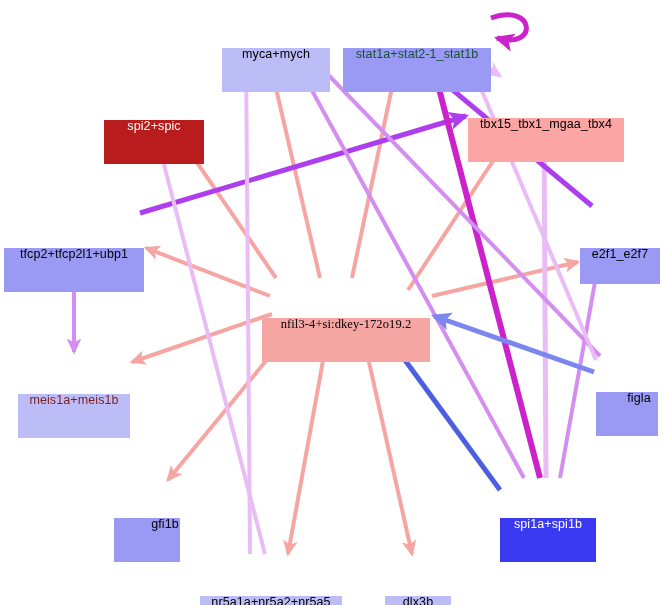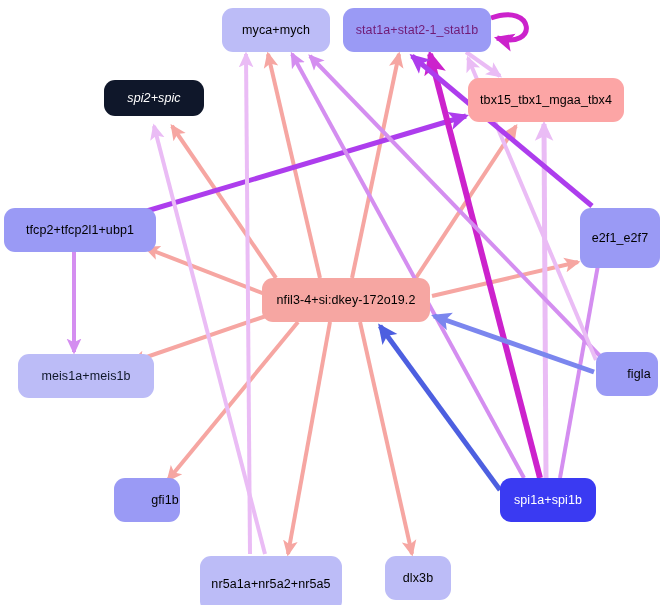--- a/index.html
+++ b/index.html
@@ -22,29 +22,30 @@
     position: absolute;
     left: 0;
     top: 0;
     width: 664px;
     height: 605px;
   }
   .node {
     position: absolute;
     box-sizing: border-box;
     display: flex;
-    align-items: center;
+    align-items: flex-start;
     justify-content: center;
-    border-radius: 11px;
+    border-radius: 0;
     font-size: 12.5px;
     line-height: 1;
     white-space: nowrap;
     letter-spacing: 0.1px;
     text-align: center;
     padding: 0 8px;
+    margin-top: 40px;
   }
 </style>
 </head>
 <body>
 
 <div id="canvas">
 
   <svg id="edge-layer" viewBox="0 0 664 605" xmlns="http://www.w3.org/2000/svg">
       <defs>
         <marker id="arrow-f6a6a2" viewBox="0 0 10 10" refX="8" refY="5" markerWidth="4.2" markerHeight="4.2" orient="auto-start-reverse" markerUnits="strokeWidth">
@@ -93,39 +94,39 @@
       <line x1="466" y1="52" x2="500" y2="76" stroke="#eabcf5" stroke-width="4" stroke-linecap="butt" marker-end="url(#arrow-eabcf5)"></line>
       <path d="M 491 18 C 535 2, 539 50, 497 38" fill="none" stroke="#cc22cc" stroke-width="5" stroke-linecap="butt" marker-end="url(#arrow-cc22cc)"></path>
       <line x1="500" y1="490" x2="380" y2="326" stroke="#4d5fe0" stroke-width="5" stroke-linecap="butt" marker-end="url(#arrow-4d5fe0)"></line>
       <line x1="592" y1="206" x2="412" y2="56" stroke="#ad3ded" stroke-width="5" stroke-linecap="butt" marker-end="url(#arrow-ad3ded)"></line>
     </svg>
 
   <div id="node-layer">
       <div class="node" style="left: 222px; top: 8px; width: 108px; height: 44px; background: rgb(188, 188, 247); color: rgb(0, 0, 0);">
         <span>myca+mych</span>
       </div>
-      <div class="node" style="left: 343px; top: 8px; width: 148px; height: 44px; background: rgb(154, 154, 245); color: #701a75;">
+      <div class="node" style="left: 343px; top: 8px; width: 148px; height: 44px; background: rgb(154, 154, 245); color: #14532d;">
         <span>stat1a+stat2-1_stat1b</span>
       </div>
-      <div class="node" style="left: 104px; top: 80px; width: 100px; height: 36px; background: #0f172a; color: rgb(255, 255, 255); font-style: italic;">
+      <div class="node" style="left: 104px; top: 80px; width: 100px; height: 44px; background: #b91c1c; color: rgb(255, 255, 255);">
         <span>spi2+spic</span>
       </div>
       <div class="node" style="left: 468px; top: 78px; width: 156px; height: 44px; background: #fca5a5; color: rgb(0, 0, 0);">
         <span>tbx15_tbx1_mgaa_tbx4</span>
       </div>
-      <div class="node" style="left: 4px; top: 208px; width: 152px; height: 44px; background: rgb(154, 154, 245); color: rgb(0, 0, 0);">
+      <div class="node" style="left: 4px; top: 208px; width: 140px; height: 44px; background: rgb(154, 154, 245); color: rgb(0, 0, 0);">
         <span>tfcp2+tfcp2l1+ubp1</span>
       </div>
-      <div class="node" style="left: 580px; top: 208px; width: 80px; height: 60px; background: rgb(154, 154, 245); color: rgb(0, 0, 0);">
+      <div class="node" style="left: 580px; top: 208px; width: 80px; height: 36px; background: rgb(154, 154, 245); color: rgb(0, 0, 0);">
         <span>e2f1_e2f7</span>
       </div>
-      <div class="node" style="left: 262px; top: 278px; width: 168px; height: 44px; background: rgb(246, 166, 162); color: rgb(0, 0, 0);">
+      <div class="node" style="left: 262px; top: 278px; width: 168px; height: 44px; background: rgb(246, 166, 162); color: rgb(0, 0, 0); font-family: Liberation Serif, serif;">
         <span>nfil3-4+si:dkey-172o19.2</span>
       </div>
-      <div class="node" style="left: 18px; top: 354px; width: 136px; height: 44px; background: rgb(188, 188, 247); color: #0f172a;">
+      <div class="node" style="left: 18px; top: 354px; width: 112px; height: 44px; background: rgb(188, 188, 247); color: #7f1d1d;">
         <span>meis1a+meis1b</span>
       </div>
       <div class="node" style="left: 596px; top: 352px; width: 62px; height: 44px; background: rgb(154, 154, 245); color: rgb(0, 0, 0); padding-left: 32px;">
         <span>figla</span>
       </div>
       <div class="node" style="left: 114px; top: 478px; width: 66px; height: 44px; background: rgb(154, 154, 245); color: rgb(0, 0, 0); padding-left: 44px;">
         <span>gfi1b</span>
       </div>
       <div class="node" style="left: 500px; top: 478px; width: 96px; height: 44px; background: rgb(58, 58, 242); color: rgb(255, 255, 255);">
         <span>spi1a+spi1b</span>

